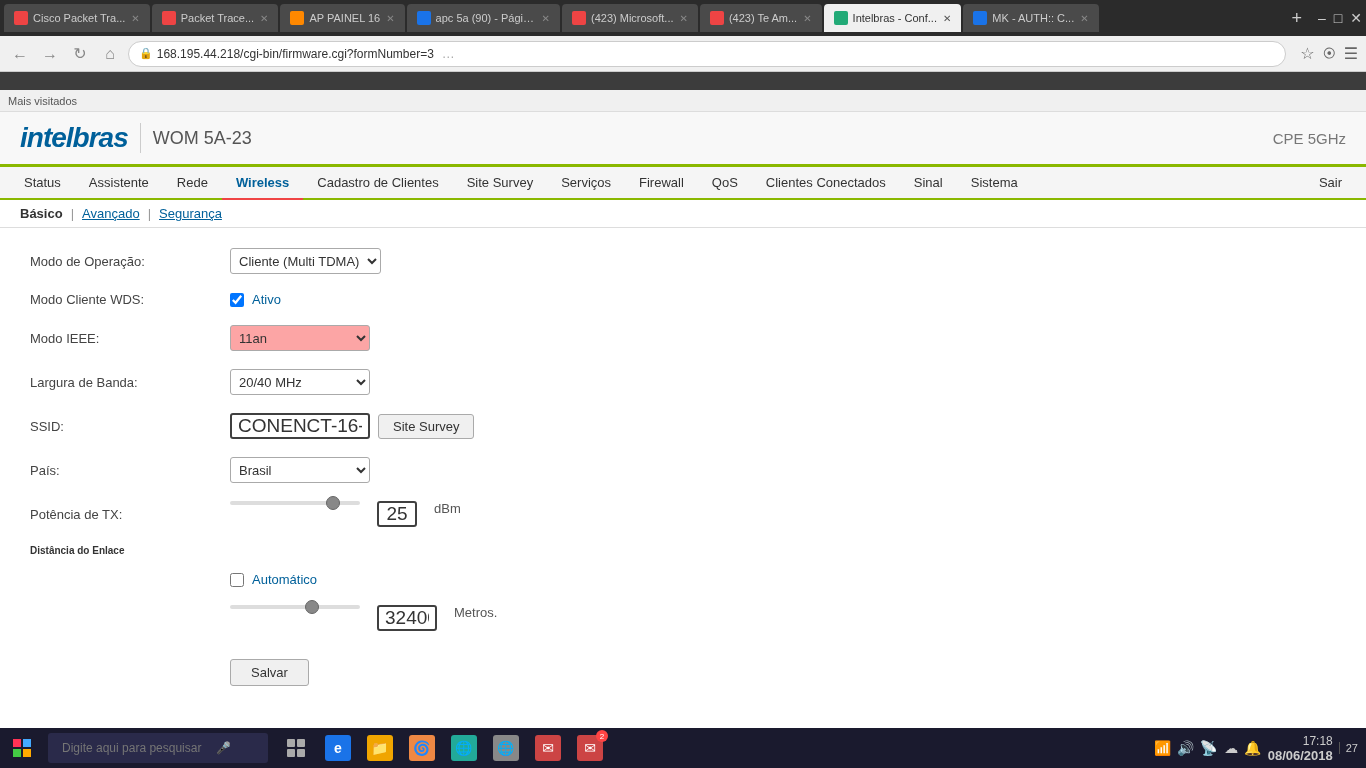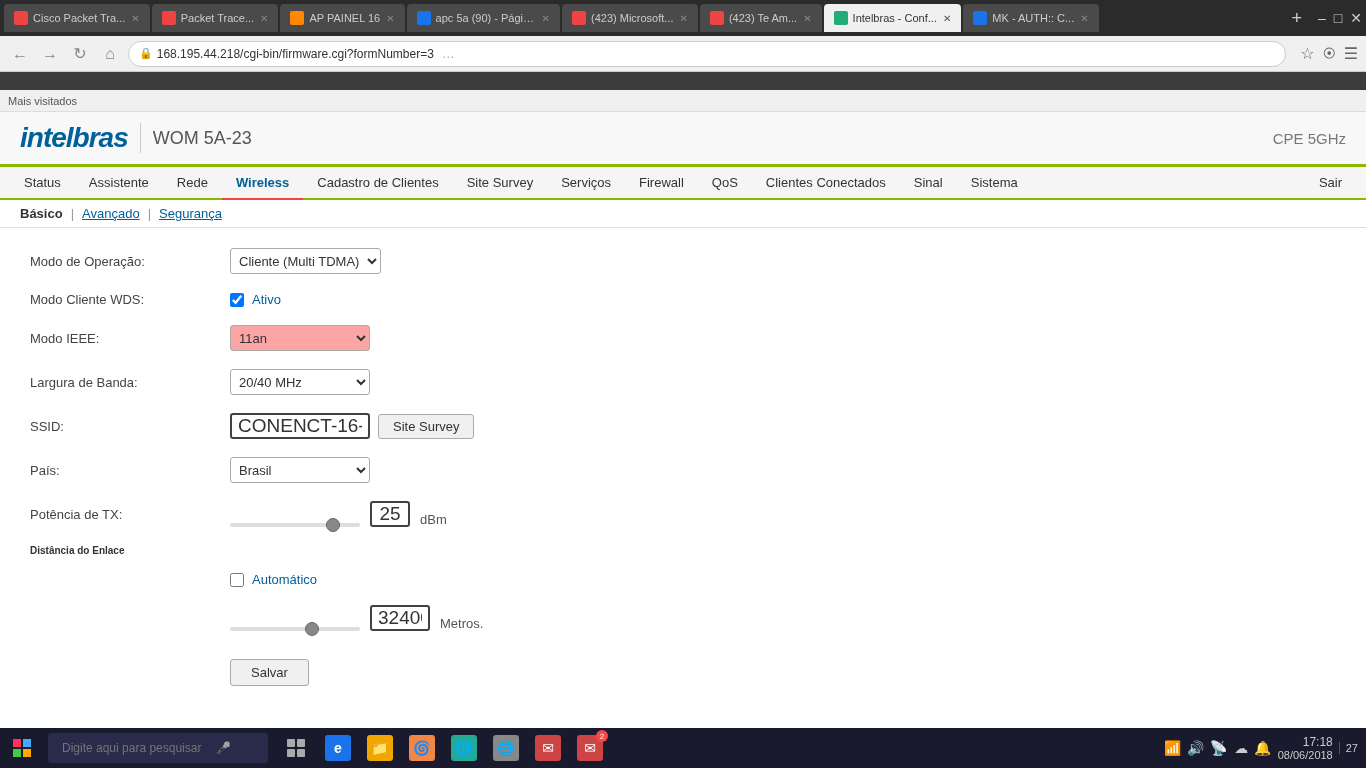--- a/index.html
+++ b/index.html
@@ -57,41 +57,41 @@
     .form-label { width: 200px; color: #444; font-size: 13px; flex-shrink: 0; }
     .form-control { display: flex; align-items: center; gap: 8px; }
 
     select { height: 26px; border: 1px solid #aaa; border-radius: 3px; background: #fff; font-size: 13px; padding: 0 4px; min-width: 140px; color: #333; }
     input[type="text"] { height: 26px; border: 2px solid #404040; border-radius: 3px; padding: 0 6px; font-size: 19px; color: #333; }
     input[type="checkbox"] { width: 14px; height: 14px; }
 
     .checkbox-label { color: #00609a; font-size: 13px; }
     .btn-site-survey { padding: 4px 14px; background: #f0f0f0; border: 1px solid #aaa; border-radius: 3px; font-size: 13px; cursor: pointer; color: #333; }
 
-    .slider-container { display: flex; align-items: flex-end; gap: 10px; }
+    .slider-container { display: flex; align-items: flex-start; gap: 17px; }
     input[type="range"] { width: 130px; -webkit-appearance: none; height: 4px; background: #ddd; border-radius: 2px; outline: none; }
     input[type="range"]::-webkit-slider-thumb { -webkit-appearance: none; width: 14px; height: 14px; border-radius: 50%; background: #888; cursor: pointer; border: 1px solid #666; }
     .slider-value { width: 40px; text-align: center; border: 1px solid #aaa; height: 24px; font-size: 13px; color: #333; }
     .slider-unit { color: #555; font-size: 13px; }
 
     .section-title { font-size: 10px; font-weight: bold; color: #333; margin-bottom: 16px; margin-top: 8px; }
     .btn-salvar { padding: 5px 20px; background: #f0f0f0; border: 1px solid #aaa; border-radius: 3px; font-size: 13px; cursor: pointer; color: #333; margin-top: 10px; }
 
     
     .taskbar { position: fixed; bottom: 0; left: 0; right: 0; height: 40px; background: #1a1a2e; display: flex; align-items: center; z-index: 1000; }
     .taskbar-start { width: 44px; height: 40px; background: #1a1a2e; display: flex; align-items: center; justify-content: center; color: #fff; font-size: 18px; cursor: pointer; }
     .taskbar-search { display: flex; align-items: center; background: #2a2a4a; height: 30px; width: 220px; border-radius: 3px; padding: 0 8px; margin: 0 4px; }
     .taskbar-search input { background: none; border: none; outline: none; color: #fff; font-size: 12px; width: 160px; }
     .taskbar-search .mic-icon { color: #aaa; font-size: 12px; }
     .taskbar-apps { display: flex; align-items: center; gap: 2px; margin-left: 4px; }
     .taskbar-app { width: 40px; height: 40px; display: flex; align-items: center; justify-content: center; cursor: pointer; }
     .taskbar-right { margin-left: auto; display: flex; align-items: center; gap: 6px; padding: 0 8px; color: #ccc; font-size: 11px; }
     .taskbar-time { text-align: right; }
     .taskbar-time .time { font-size: 12px; }
-    .taskbar-time .date { font-size: 11px; }
+    .taskbar-time .date { font-size: 13px; font-weight: bold; }
 
     
     .app-icon-task { width: 26px; height: 26px; border-radius: 3px; display: flex; align-items: center; justify-content: center; font-size: 16px; }
   </style>
 </head>
 <body>
 
 <div class="browser-chrome">
 
   <div class="browser-tabs">

